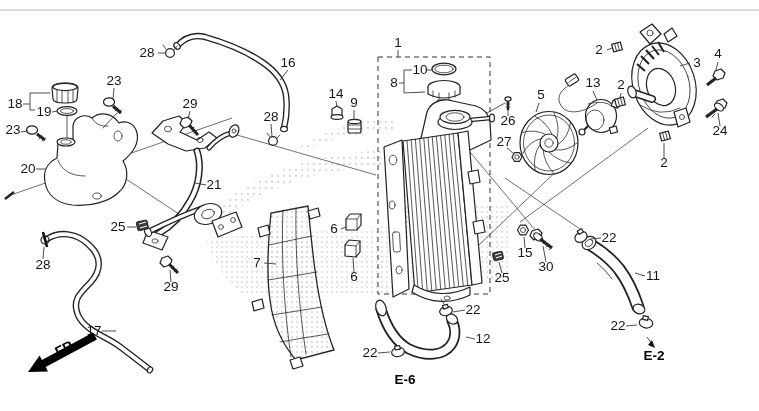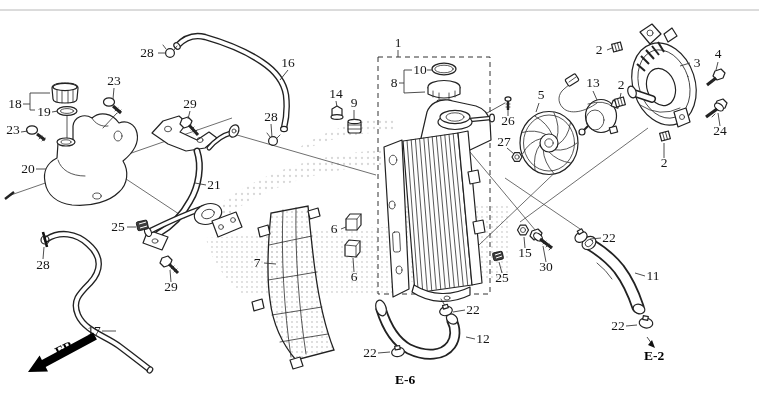--- a/index.html
+++ b/index.html
@@ -1,17 +1,17 @@
 <!DOCTYPE html>
 <html><head>
 <meta charset="utf-8">
 <style>
   html,body{margin:0;padding:0;background:#fff;}
   .stage{position:relative;width:759px;height:411px;background:#fff;overflow:hidden;
-         font-family:Liberation Serif, serif;}
+         font-family:Liberation Sans, sans-serif;}
   svg{position:absolute;left:0;top:0;}
   .callout{font-size:13.5px;fill:#161616;}
   .ref{font-size:13.5px;font-weight:bold;fill:#000;}
   .fr{font-size:14px;font-weight:bold;fill:#000;}
   .ink{stroke:#222;fill:none;stroke-width:1.2;stroke-linecap:round;stroke-linejoin:round;}
   .inkthin{stroke:#2c2c2c;fill:none;stroke-width:0.8;stroke-linecap:round;}
   .white{fill:#fff;stroke:#222;stroke-width:1.2;stroke-linejoin:round;}
   .leader{stroke:#3a3a3a;stroke-width:0.9;fill:none;}
   .longline{stroke:#4a4a4a;stroke-width:0.8;fill:none;}
   .dash{stroke:#333;stroke-width:1;fill:none;stroke-dasharray:5 4;}

